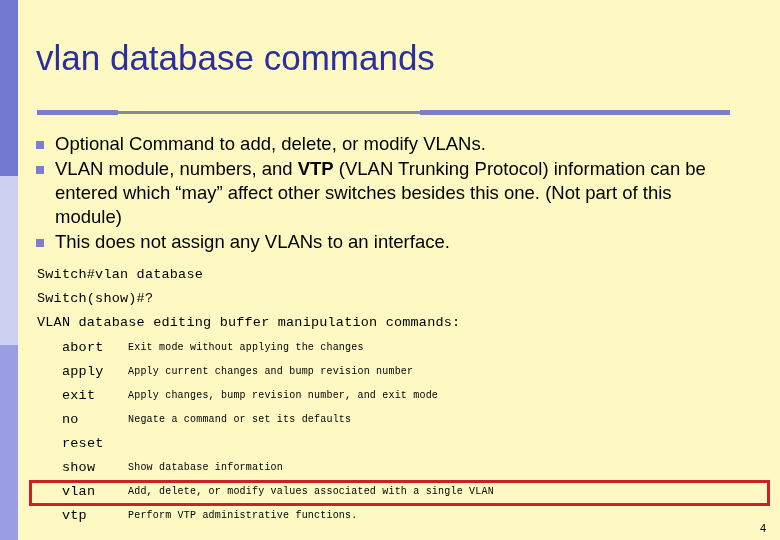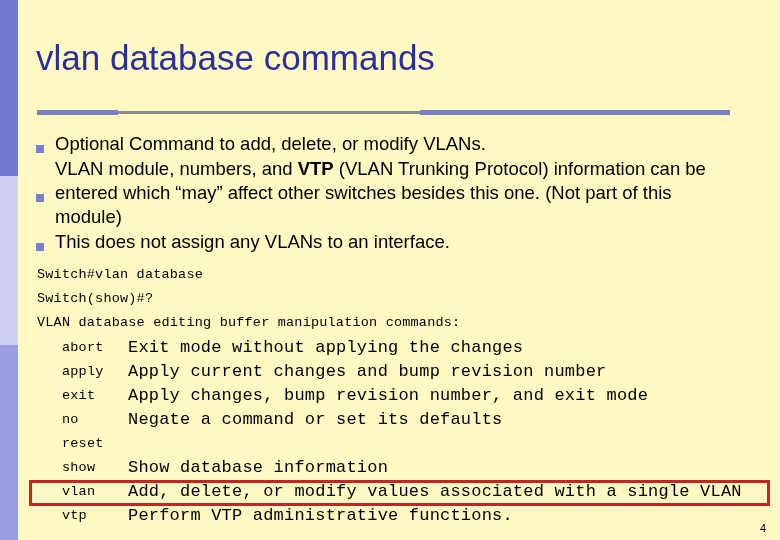--- a/index.html
+++ b/index.html
@@ -56,21 +56,21 @@
 
   
   .bullets {
     position: absolute;
     left: 36px;
     top: 132px;
     width: 700px;
   }
   .bullet-row {
     display: flex;
-    align-items: center;
+    align-items: flex-start;
     margin-bottom: 1px;
   }
   .bullet-marker {
     width: 8px;
     height: 8px;
     background: #7b7fcc;
     flex: 0 0 8px;
     margin-top: 9px;
     margin-right: 11px;
   }
@@ -112,21 +112,21 @@
     display: flex;
     white-space: pre;
   }
   .cmd-name {
     width: 66px;
     flex: 0 0 66px;
     font-size: 13.5px;
     letter-spacing: 0.2px;
   }
   .cmd-desc {
-    font-size: 17px;
+    font-size: 10px;
     letter-spacing: 0.2px;
   }
 
   
   .highlight-box {
     position: absolute;
     left: 29px;
     top: 480px;
     width: 741px;
     height: 26px;

